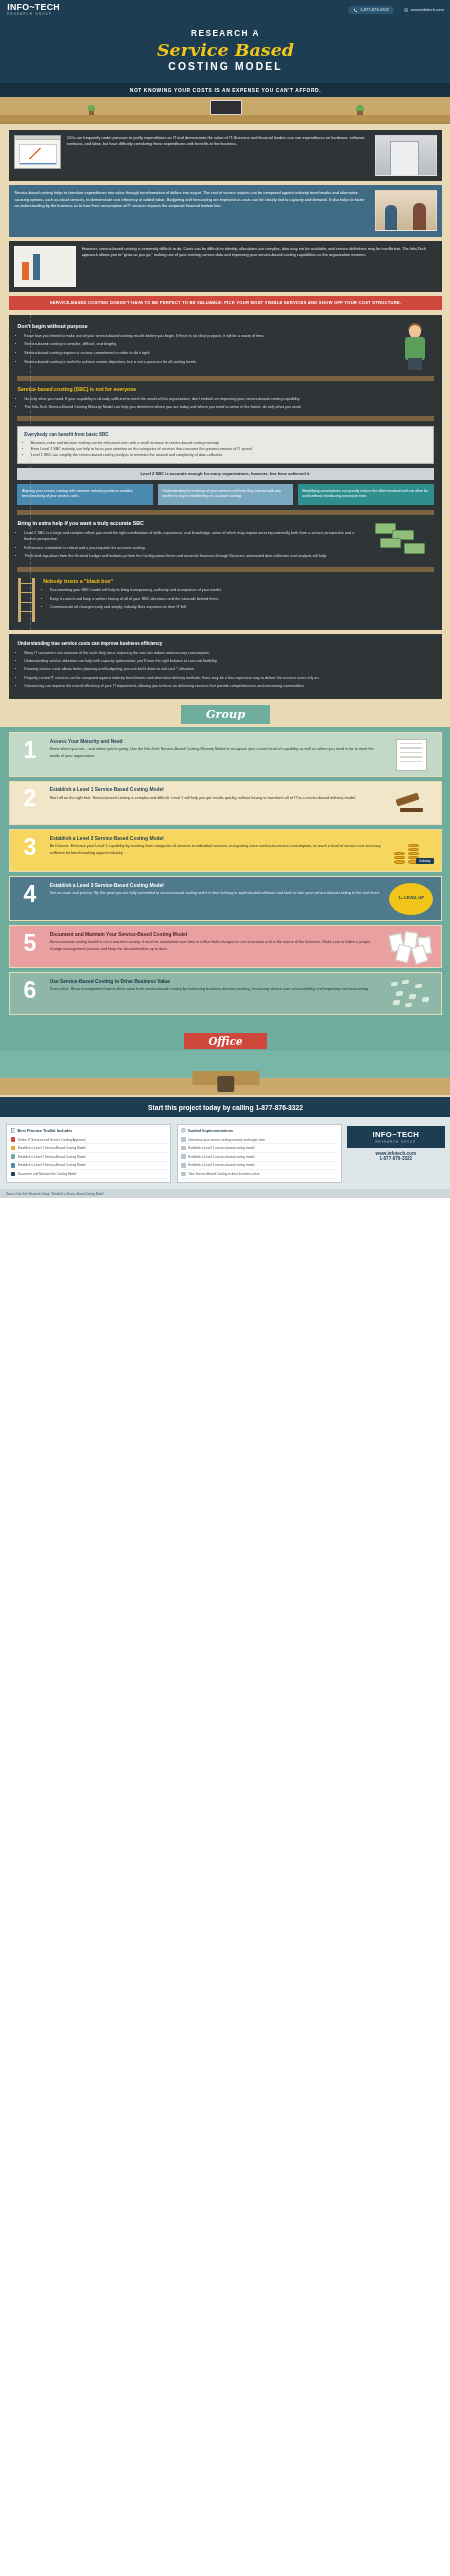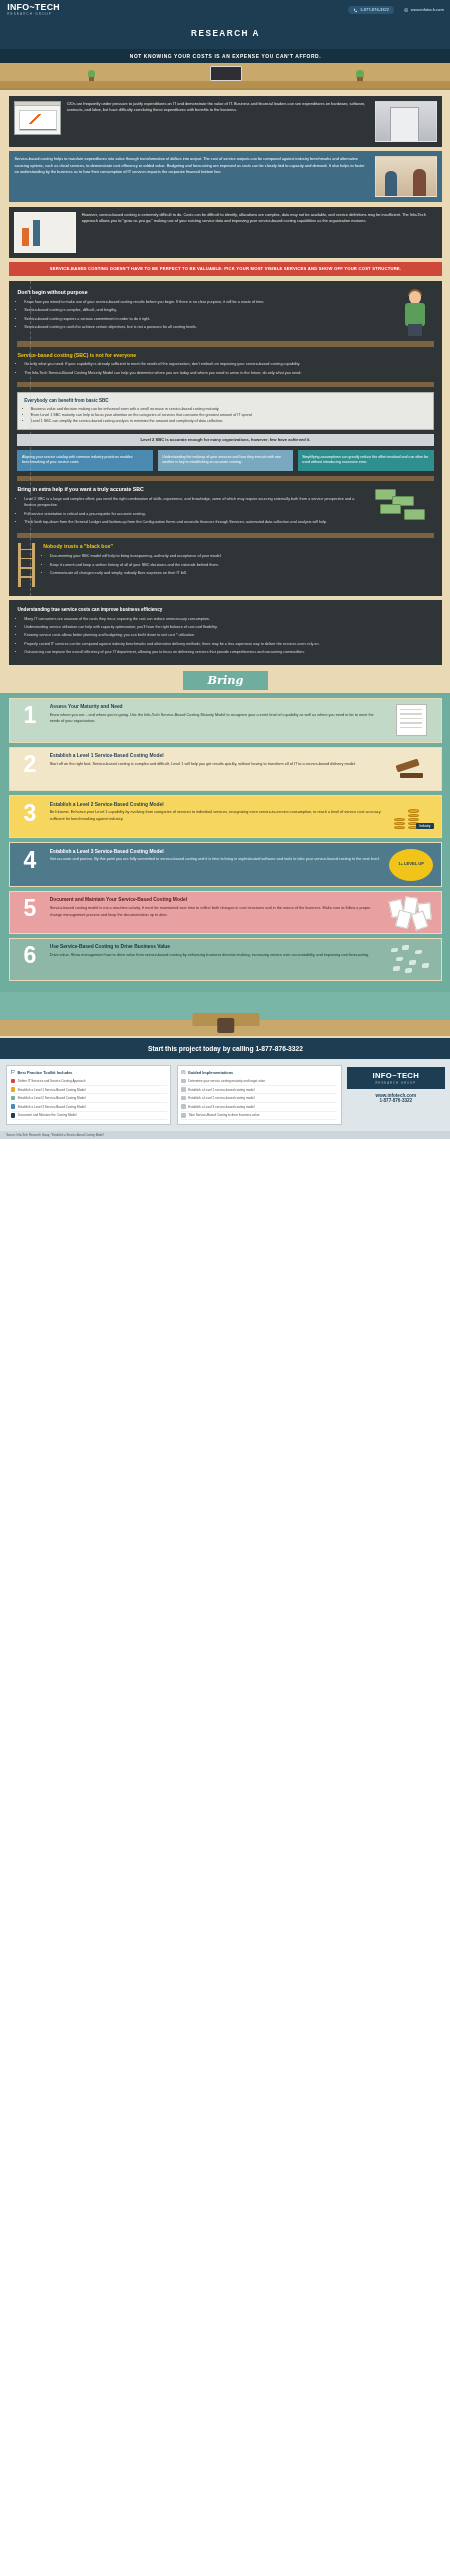--- a/index.html
+++ b/index.html
@@ -316,20 +316,22 @@
             <circle cx="6" cy="6" r="5" fill="none" stroke="#dbe8f0" stroke-width="1"></circle>
             <path d="M1 6h10M6 1c2 2 2 8 0 10M6 1C4 3 4 9 6 11" fill="none" stroke="#dbe8f0" stroke-width="0.7"></path>
           </svg>
         <span>www.infotech.com</span>
       </div>
     </div>
   </div>
 
   <div class="title-block">
     <div class="t-estab">RESEARCH A</div>
+    <div class="t-service">Service Based</div>
+    <div class="t-costing">COSTING MODEL</div>
   </div>
   <div class="subtitle-bar">NOT KNOWING YOUR COSTS IS AN EXPENSE YOU CAN'T AFFORD.</div>
 
   <div class="scene">
     <div class="plant l">
         <div class="leaf"></div>
         <div class="pot"></div>
       </div>
     <div class="monitor"></div>
     <div class="plant r">
@@ -460,21 +462,21 @@
         <li>Many IT consumers are unaware of the costs they incur; exposing the cost can reduce unnecessary consumption.</li>
         <li>Understanding service utilization can help with capacity optimization; you'll have the right balance of cost and flexibility.</li>
         <li>Knowing service costs allows better planning and budgeting; you can boil it down to unit cost * utilization.</li>
         <li>Properly costed IT services can be compared against industry benchmarks and alternative delivery methods; there may be a less expensive way to deliver the services users rely on.</li>
         <li>Outsourcing can improve the overall efficiency of your IT department, allowing you to focus on delivering services that provide competitiveness and consuming commodities.</li>
       </ul>
     </div>
   </div>
 
   <div class="steps-head">
-    <div class="steps-ribbon">Bring</div>
+    <div class="steps-ribbon">Group</div>
   </div>
 
   <div class="steps-wrap">
 
     <div class="step s1">
       <div class="num">1</div>
       <div class="txt">
         <h5>Assess Your Maturity and Need</h5>
         <p>Know where you are – and where you're going. Use the Info-Tech Service-Based Costing Maturity Model to recognize your current level of capability as well as where you need to be to meet the needs of your organization.</p>
       </div>
@@ -568,20 +570,23 @@
           <div class="lf" style="left:7.2px;top:12.4px"></div>
           <div class="lf" style="left:20.6px;top:15.5px"></div>
           <div class="lf" style="left:33px;top:18.5px"></div>
           <div class="lf" style="left:4.1px;top:21.6px"></div>
           <div class="lf" style="left:16.5px;top:24px"></div>
         </div>
       </div>
     </div>
   </div>
 
+  <div class="office-head">
+    <div class="office-ribbon">Office</div>
+  </div>
   <div class="office-scene">
     <div class="wall"></div>
     <div class="floor"></div>
     <div class="desk2"></div>
     <div class="chair"></div>
   </div>
 
   <div class="cta">Start this project today by calling 1-877-876-3322</div>
 
   <div class="footer">

